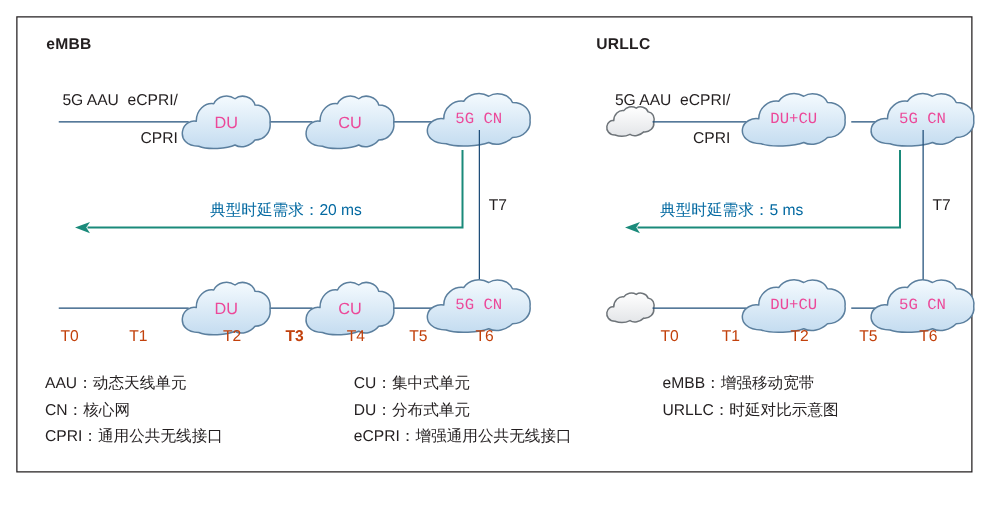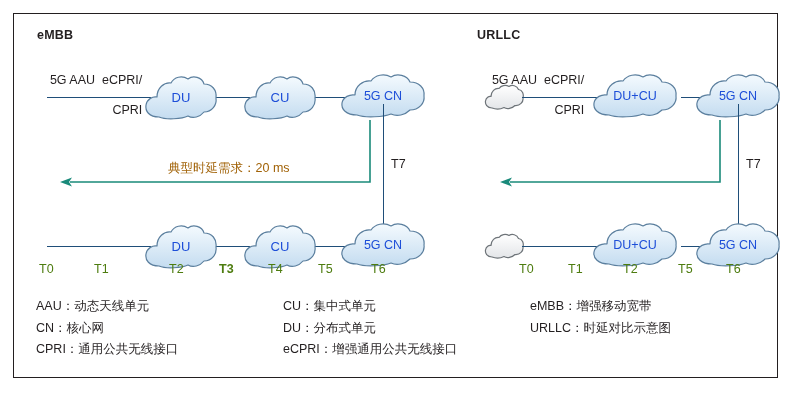--- a/index.html
+++ b/index.html
@@ -78,45 +78,45 @@
     height: 46px;
   }
   .cloud svg { display: block; width: 100%; height: 100%; overflow: visible; }
   .cloud .cloud-text {
     position: absolute;
     left: 0; right: 0;
     top: 50%;
     transform: translateY(-46%);
     text-align: center;
     font-size: 13px;
-    color: #1d4ed8;
+    color: #ec4899;
     white-space: nowrap;
     pointer-events: none;
   }
-  .cloud.wide { width: 86px; }
+  .cloud.wide { width: 86px; font-family: Liberation Mono, monospace; }
   .cloud.wide .cloud-text { font-size: 12.5px; }
   .cloud.small { width: 40px; height: 26px; }
 
   
   .lat-path { position: absolute; }
   .lat-path svg { display:block; overflow: visible; }
   .lat-text {
     position: absolute;
     font-size: 12.5px;
-    color: #a16207;
+    color: #0369a1;
     white-space: nowrap;
   }
 
   
   .t-label {
     position: absolute;
     font-size: 12.5px;
-    color: #4d7c0f;
-    white-space: nowrap;
-    text-align: left;
+    color: #c2410c;
+    white-space: nowrap;
+    text-align: right;
   }
   .t7-label { position: absolute; font-size: 12.5px; color: #231f20; }
 
   
   .legend-col {
     position: absolute;
     font-size: 12.5px;
     line-height: 21.5px;
     color: #231f20;
     white-space: nowrap;
@@ -271,20 +271,21 @@
 
   <div class="line-v" style="left:738px; top:104px; height:128px;"></div>
   <div class="t7-label" style="left:746px; top:157px;">T7</div>
 
   <div class="lat-path" style="left:496px; top:120px;">
     <svg width="230" height="72" viewBox="0 0 230 72">
       <path d="M224,0 L224,62 L14,62" fill="none" stroke="#1a8a7a" stroke-width="1.6"></path>
       <path d="M4,62 L16,57.5 L13,62 L16,66.5 Z" fill="#1a8a7a"></path>
     </svg>
   </div>
+  <div class="lat-text" style="left:528px; top:160px;">典型时延需求：5 ms</div>
 
   <div class="cloud small" style="left:484px; top:233px;">
     <svg viewBox="0 0 40 26" preserveAspectRatio="none">
       <path d="M8,24 C3,24 1,20 1.5,17 C2,13.5 5,12 7,12.5 C7,7.5 11,4 15,4.5 C17,1.5 21.5,0.5 25,2.5 C28,0.5 33,1.5 34.5,5.5 C38.5,6 40,10 39,14 C39.5,18 36,22 31,21.5 C28,24.5 23,25.5 20,23.5 C16,25.5 12,25.5 8,24 Z" fill="url(#cgGray)" stroke="#6e7479" stroke-width="1.2" stroke-linejoin="round"></path>
     </svg>
   </div>
 
   <div class="line-h" style="left:522px; top:246px; width:75px;"></div>
   <div class="line-h" style="left:681px; top:246px; width:27px;"></div>
 

